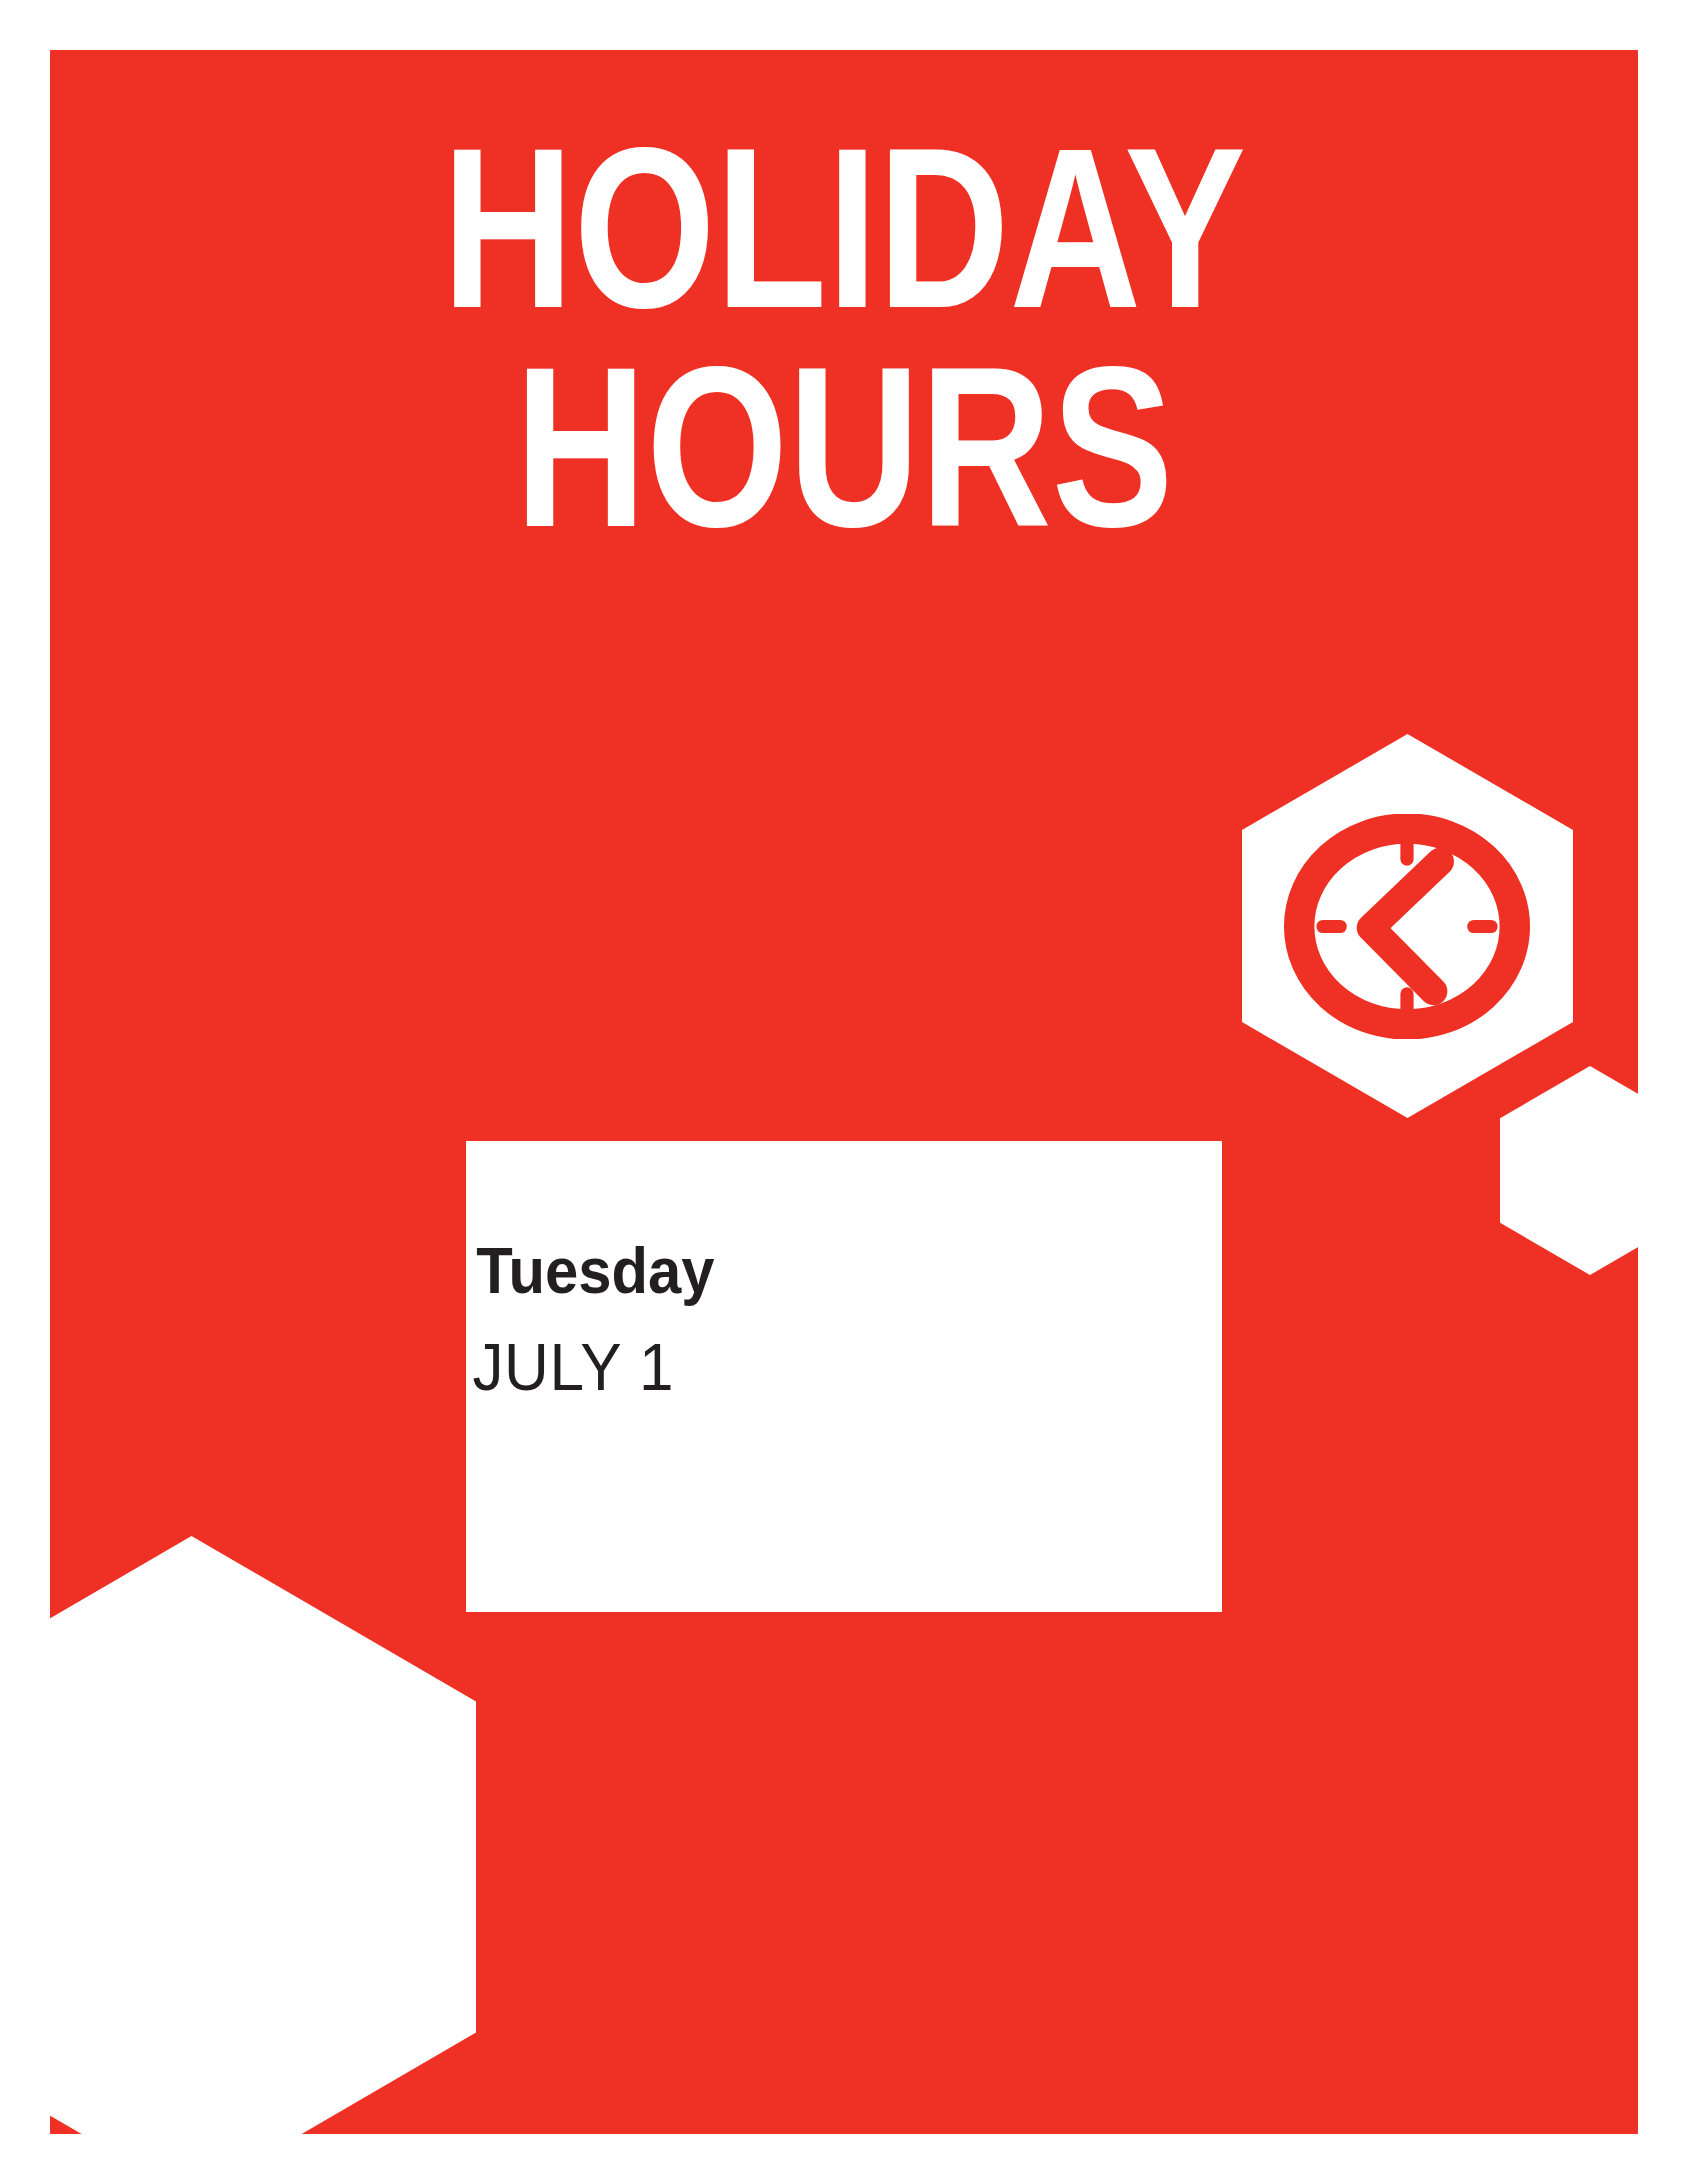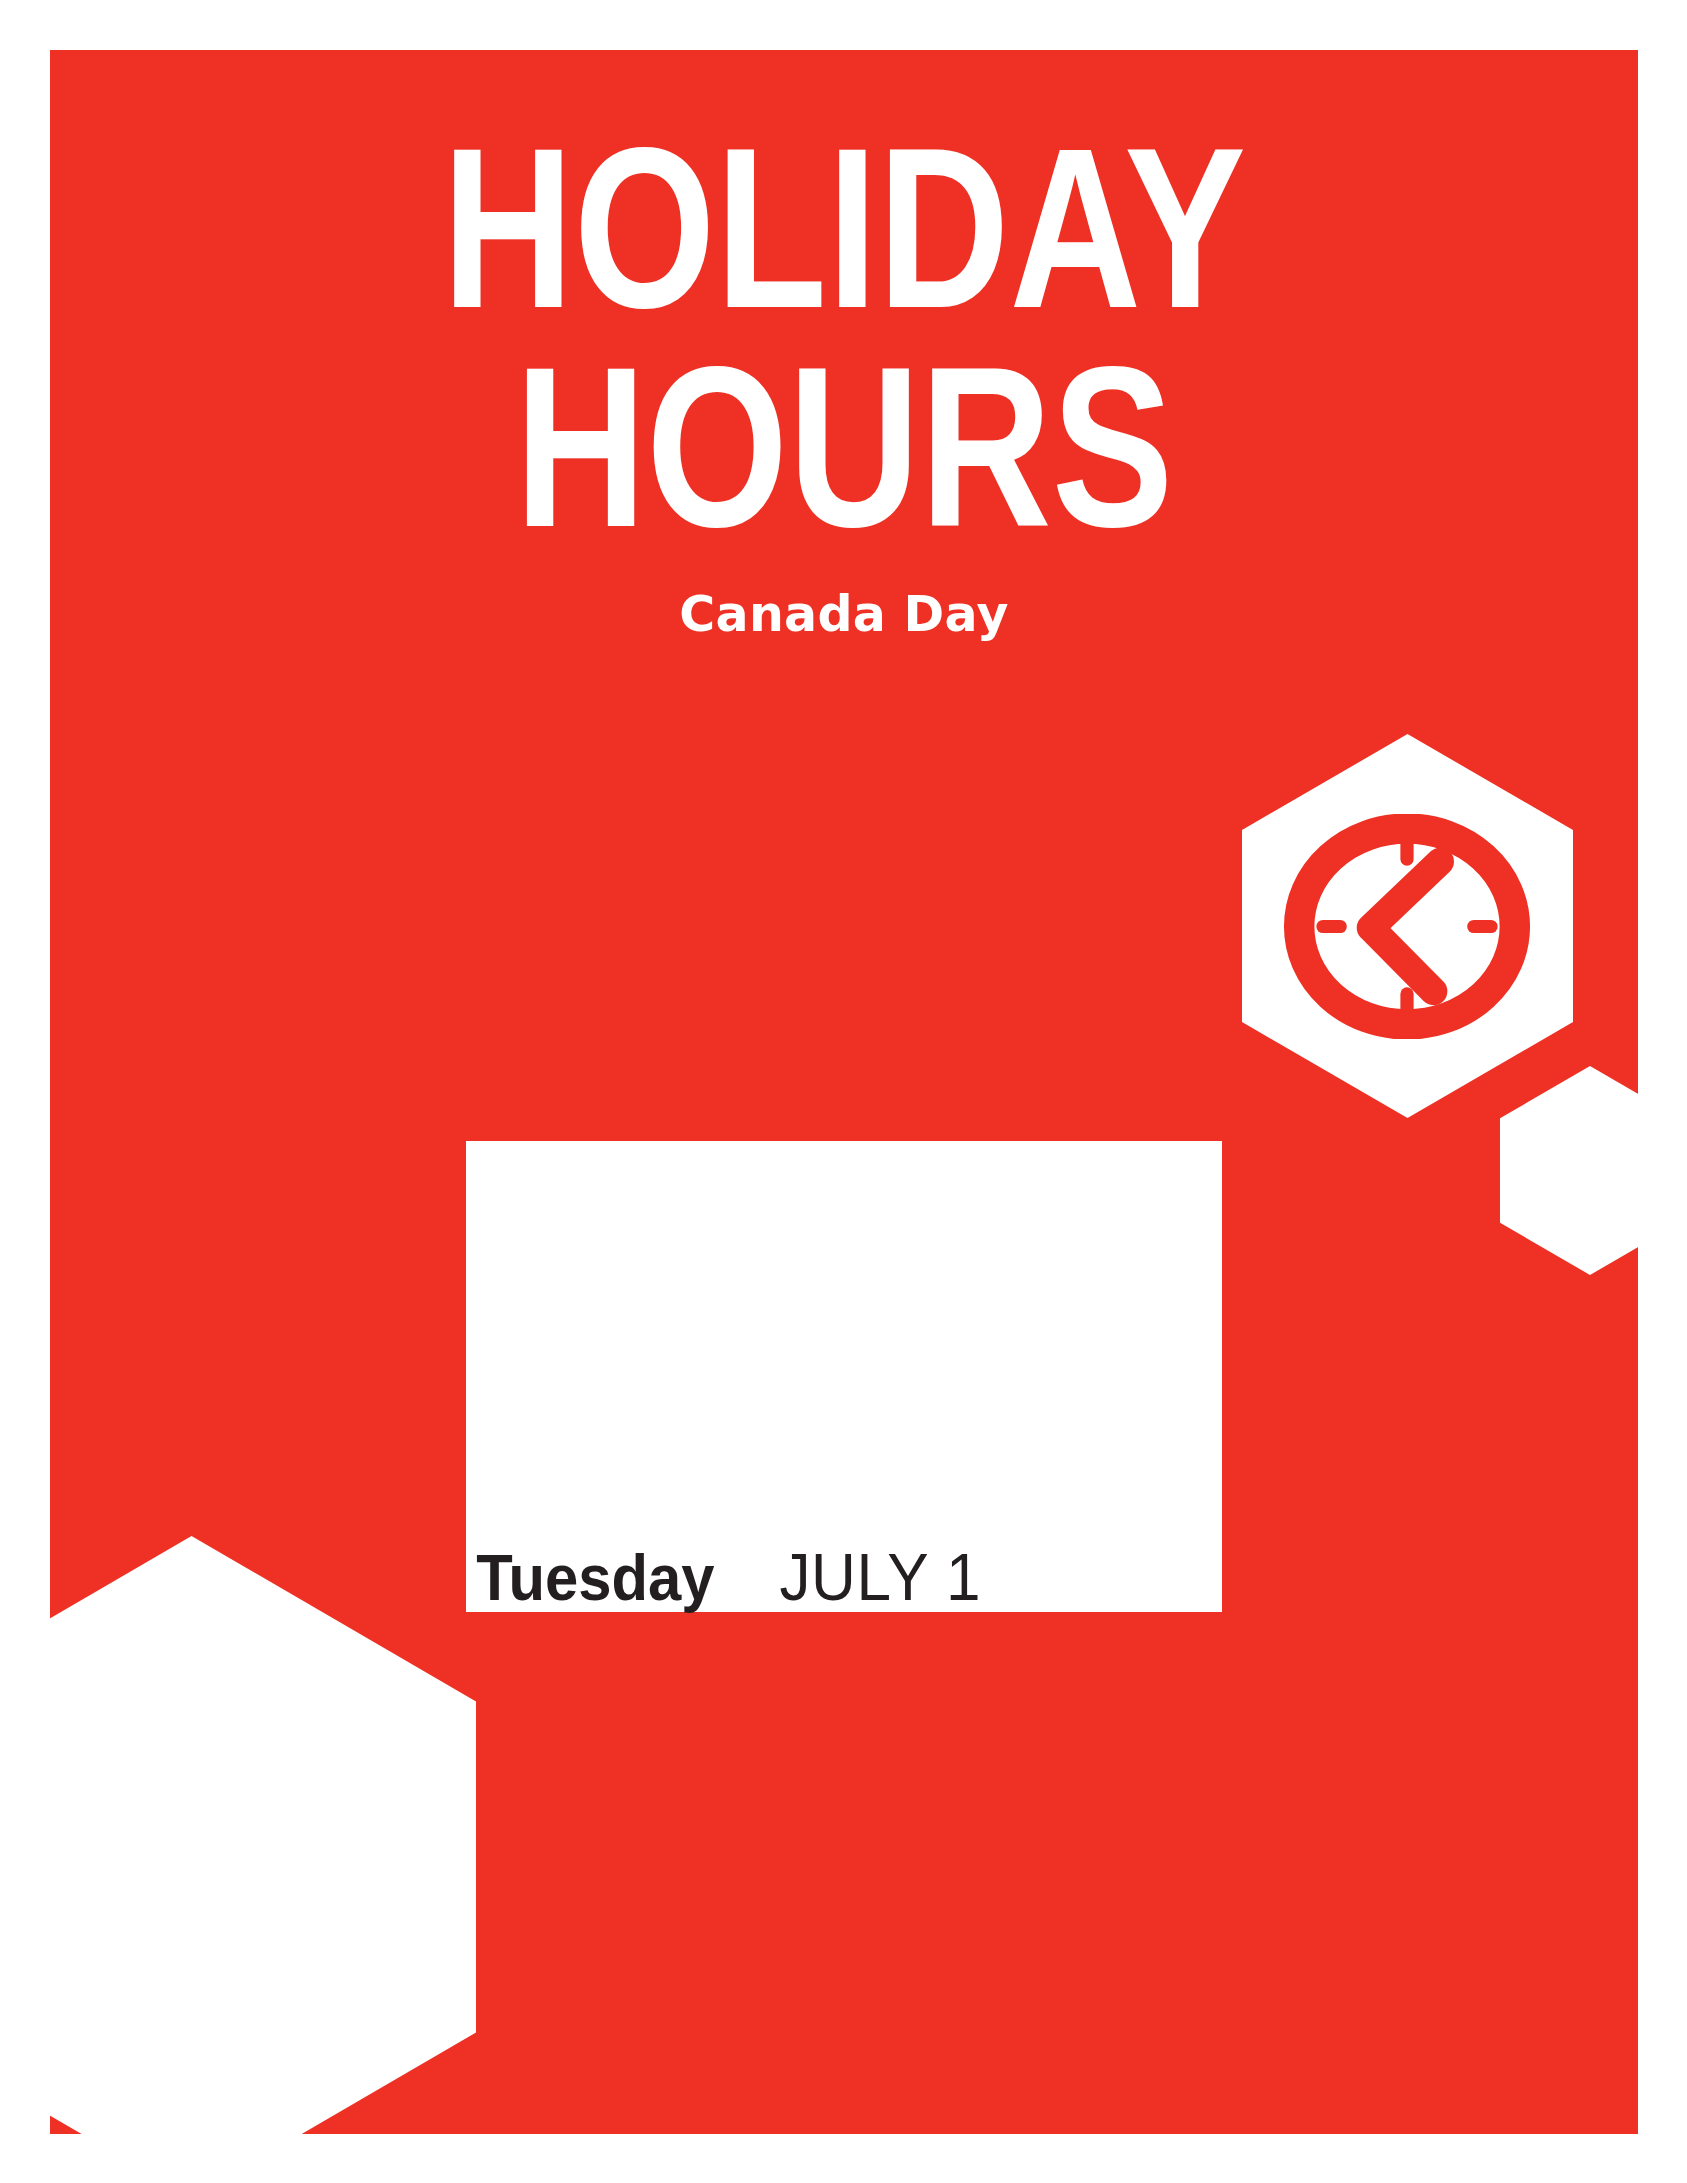--- a/index.html
+++ b/index.html
@@ -118,26 +118,25 @@
   
   .info-card {
     position: absolute;
     left: 466px;
     top: 1141px;
     width: 756px;
     height: 471px;
     background: #ffffff;
     z-index: 7;
     display: flex;
-    flex-direction: row;
-    align-items: flex-end;
+    flex-direction: column;
+    align-items: flex-start;
     justify-content: flex-start;
     padding-top: 96px;
     box-sizing: border-box;
-    gap: 48px;
   }
   .card-day {
     color: #231f20;
     font-family: "Liberation Sans Narrow", "Liberation Sans", "DejaVu Sans Condensed", sans-serif;
     font-weight: 700;
     font-size: 65px;
     line-height: 1.05;
     letter-spacing: 0px;
     transform: scaleX(0.92);
     white-space: nowrap;
@@ -177,21 +176,20 @@
       <rect x="58" y="160" width="46" height="20" rx="10" fill="#ee3124"></rect>
       <rect x="286" y="160" width="46" height="20" rx="10" fill="#ee3124"></rect>
 
       <path d="M 245 72 L 140 172 L 235 268" fill="none" stroke="#ee3124" stroke-width="42" stroke-linecap="round" stroke-linejoin="round"></path>
     </svg>
   </div>
 
   <div class="title-block">
     <span class="title-line">HOLIDAY</span>
     <span class="title-line">HOURS</span>
-    <span class="subtitle">Canada Day</span>
   </div>
 
   <div class="info-card">
     <div class="card-day">Tuesday</div>
     <div class="card-date">JULY 1</div>
   </div>
 
 </div>
 
 

